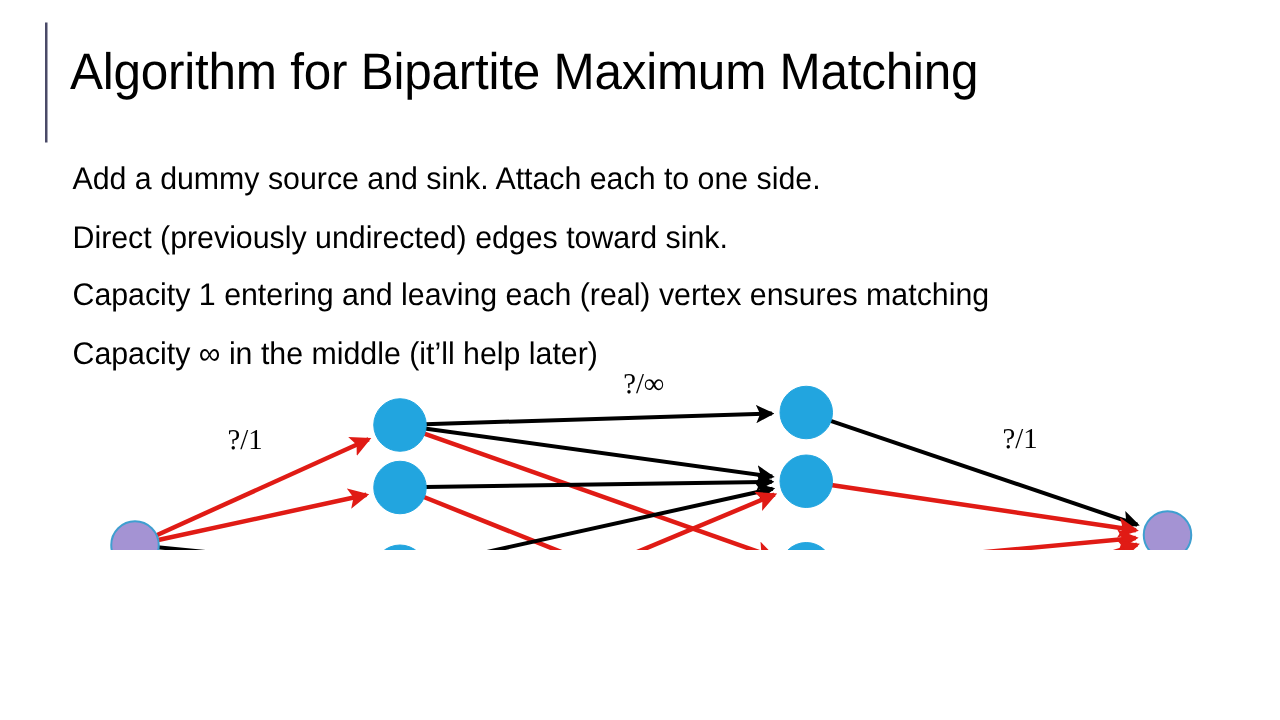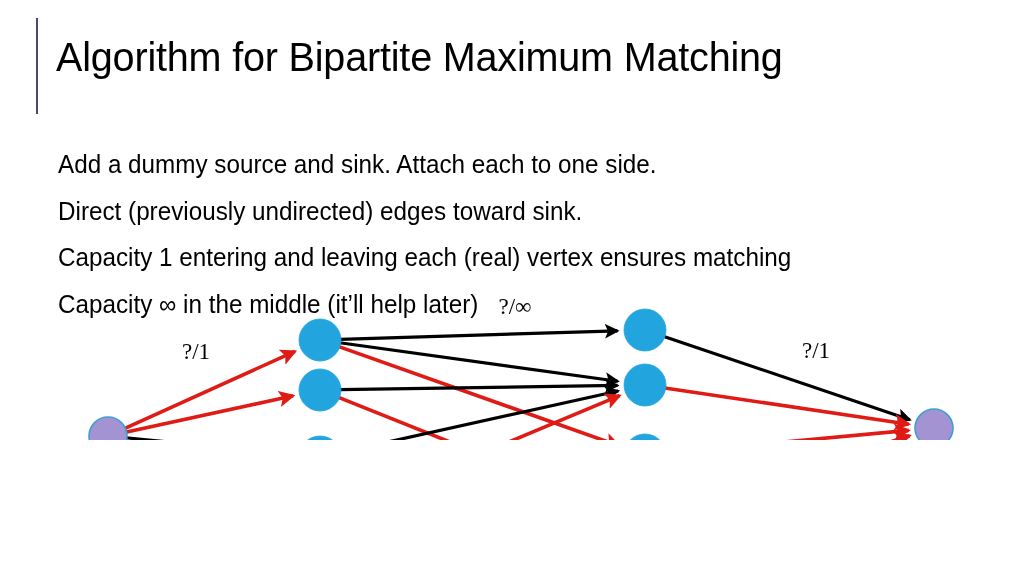--- a/index.html
+++ b/index.html
@@ -33,21 +33,21 @@
     font-weight: 400;
     letter-spacing: -0.2px;
     color: #000000;
     white-space: nowrap;
     transform: scaleX(0.965);
     transform-origin: left top;
   }
   #body-text {
     position: absolute;
     left: 58px;
-    top: 141px;
+    top: 120px;
     width: 920px;
   }
   .body-line {
     font-family: "Liberation Sans", sans-serif;
     font-size: 25px;
     font-weight: 400;
     color: #000000;
     line-height: 46.5px;
     white-space: nowrap;
     transform: scaleX(0.97);

